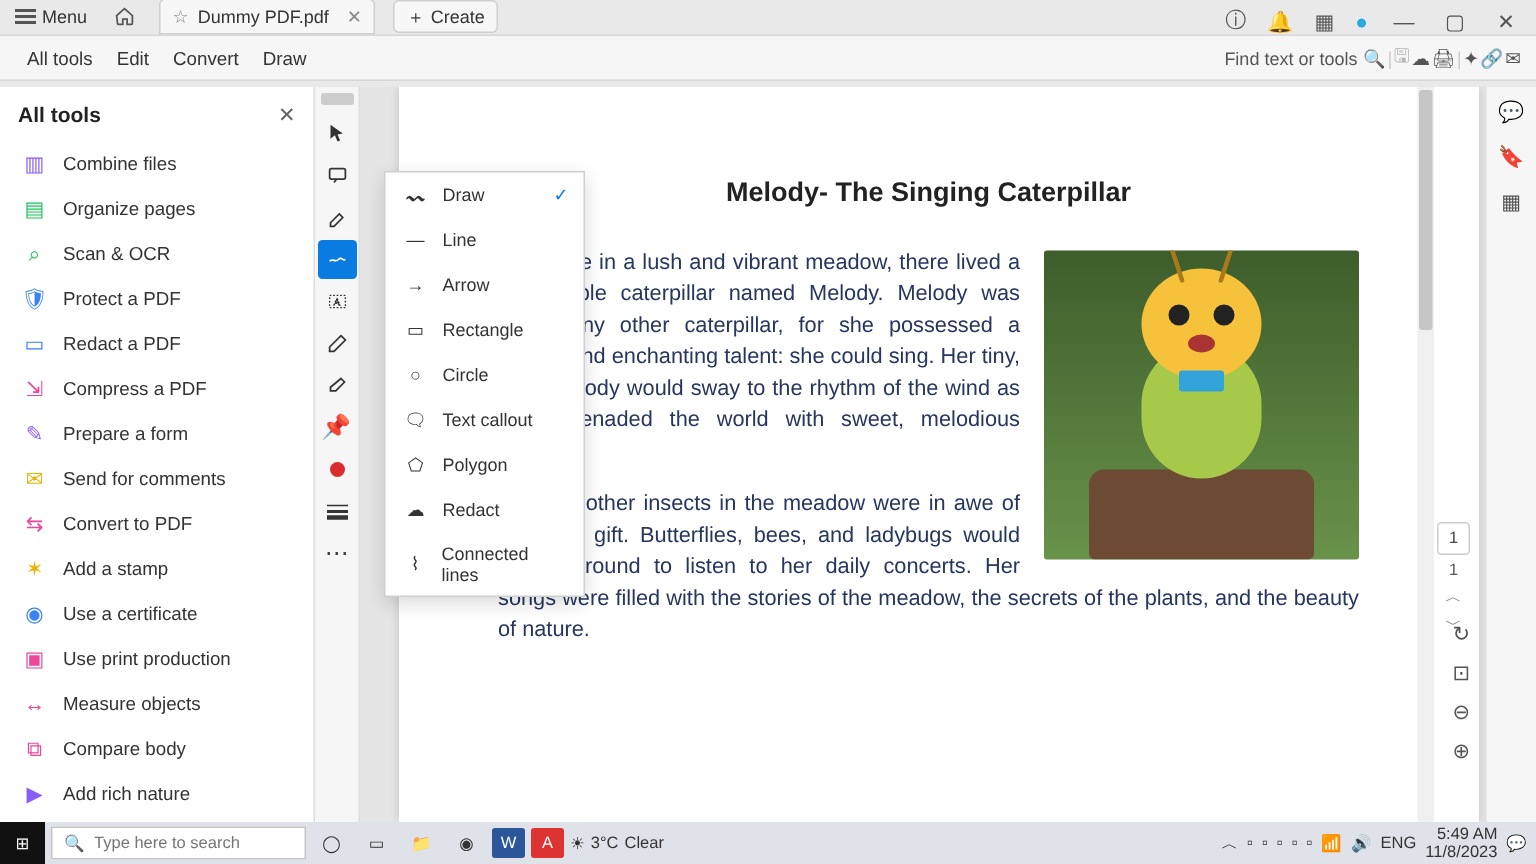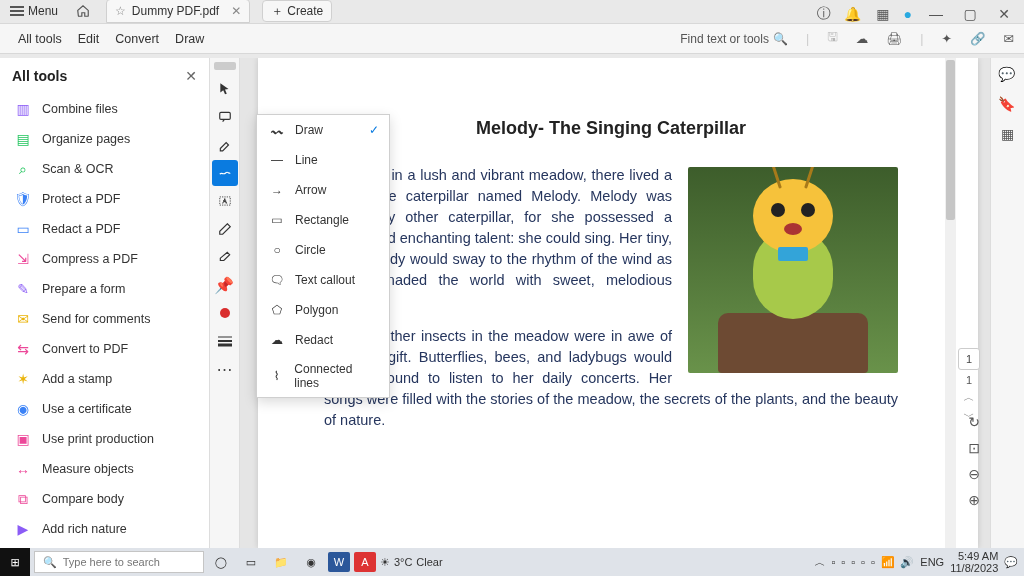--- a/index.html
+++ b/index.html
@@ -17,21 +17,21 @@
   .tab .star { color:#888; }
   .tab .x { color:#888; margin-left:6px; cursor:pointer; }
   .create-btn { display:flex; align-items:center; gap:4px; background:#f7f7f7; border:1px solid #d0d0d0; border-radius:4px; height:22px; padding:0 8px; font-size:12px; color:#333; margin-left:6px; cursor:pointer; }
   .tb-right { margin-left:auto; display:flex; align-items:center; gap:14px; color:#555; padding-right:6px;}
   .tb-right span { cursor:pointer; font-size:14px; }
   .win-btn { width:20px; text-align:center; }
 
   
   .toolbar { height: 30px; background:#f6f6f6; border-bottom:1px solid #d8d8d8; display:flex; align-items:center; padding:0 10px; font-size:12.5px; color:#333; }
   .toolbar .tmenu { padding:4px 8px; cursor:pointer; }
-  .toolbar .tright { margin-left:auto; display:flex; align-items:center; gap:18px; color:#555; }
+  .toolbar .tright { margin-left:auto; display:flex; align-items:center; gap:1px; color:#555; }
   .toolbar .find { display:flex; align-items:center; gap:4px; font-size:12px; color:#555; cursor:pointer;}
   .toolbar .ticon { cursor:pointer; }
 
   
   .main { position:absolute; top:58px; bottom:28px; left:0; right:0; display:flex; background:#efefef; }
 
   
   .sidebar { width:210px; background:#fff; border-right:1px solid #ddd; display:flex; flex-direction:column; }
   .sb-head { display:flex; align-items:center; justify-content:space-between; padding:10px 12px; font-size:14px; font-weight:600; color:#222; }
   .sb-head .sbx { color:#666; cursor:pointer; font-weight:normal; }
@@ -47,21 +47,21 @@
   .vbtn.red { color:#d92d2d; }
   .vbtn .dot { width:10px; height:10px; border-radius:50%; background:#d92d2d; }
 
   
   .popup { position:absolute; left:256px; top:114px; width:134px; background:#fff; border:1px solid #cfcfcf; box-shadow:0 4px 12px rgba(0,0,0,.15); z-index:50; }
   .pitem { display:flex; align-items:center; gap:10px; padding:7px 12px; font-size:12px; color:#333; cursor:pointer; position:relative;}
   .pitem.sel::after { content:"✓"; position:absolute; right:10px; color:#0a7be0; font-size:12px; }
   .pico { width:16px; height:16px; display:flex; align-items:center; justify-content:center; }
 
   
-  .docwrap { flex:1; background:#e5e5e5; position:relative; overflow:hidden; display:flex; justify-content:center; }
+  .docwrap { flex:1; background:#e5e5e5; position:relative; overflow:hidden; display:flex; justify-content:flex-start;padding-left:20px; }
   .page { background:#fff; width:720px; min-height:100%; margin-left:6px; padding:60px 80px 30px 66px; box-shadow:0 0 6px rgba(0,0,0,.15); position:relative; }
   .doc-title { text-align:center; font-size:18px; font-weight:700; color:#222; margin-bottom:26px; }
   .doc-body { display:block; }
   .doc-img { float:right; width:210px; height:206px; margin-left:16px; margin-top:2px; background:linear-gradient(#3d5d2b,#69924a); border-radius:2px; position:relative; overflow:hidden; }
   .cat-stump { position:absolute; bottom:0; left:50%; transform:translateX(-50%); width:150px; height:60px; background:#6d4a33; border-radius:10px 10px 4px 4px;}
   .cat-body { position:absolute; bottom:54px; left:50%; transform:translateX(-50%); width:80px; height:90px; background:#a7c94a; border-radius:40px;}
   .cat-head { position:absolute; bottom:120px; left:50%; transform:translateX(-50%); width:80px; height:74px; background:#f6c23b; border-radius:50%;}
   .cat-eye { position:absolute; width:14px;height:14px;background:#222;border-radius:50%; top:24px;}
   .cat-eye.l{left:18px}.cat-eye.r{right:18px}
   .cat-mouth{position:absolute;width:18px;height:12px;background:#a33;border-radius:50%;top:44px;left:50%;transform:translateX(-50%);}

